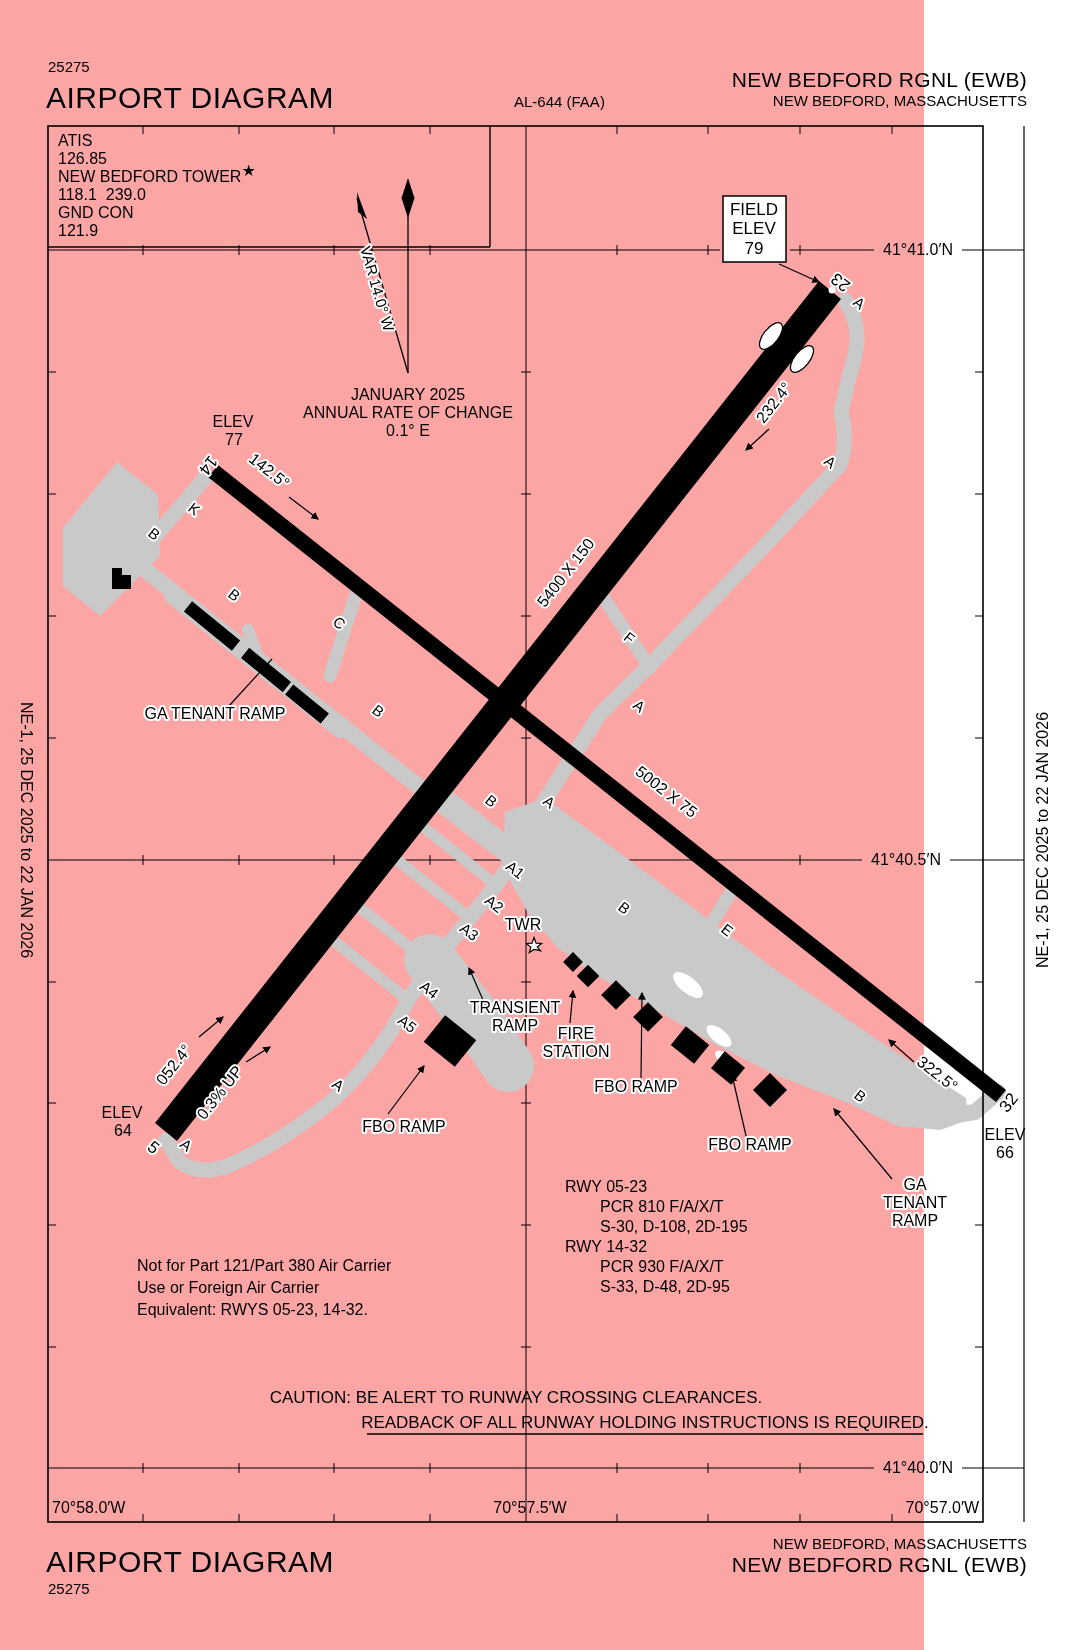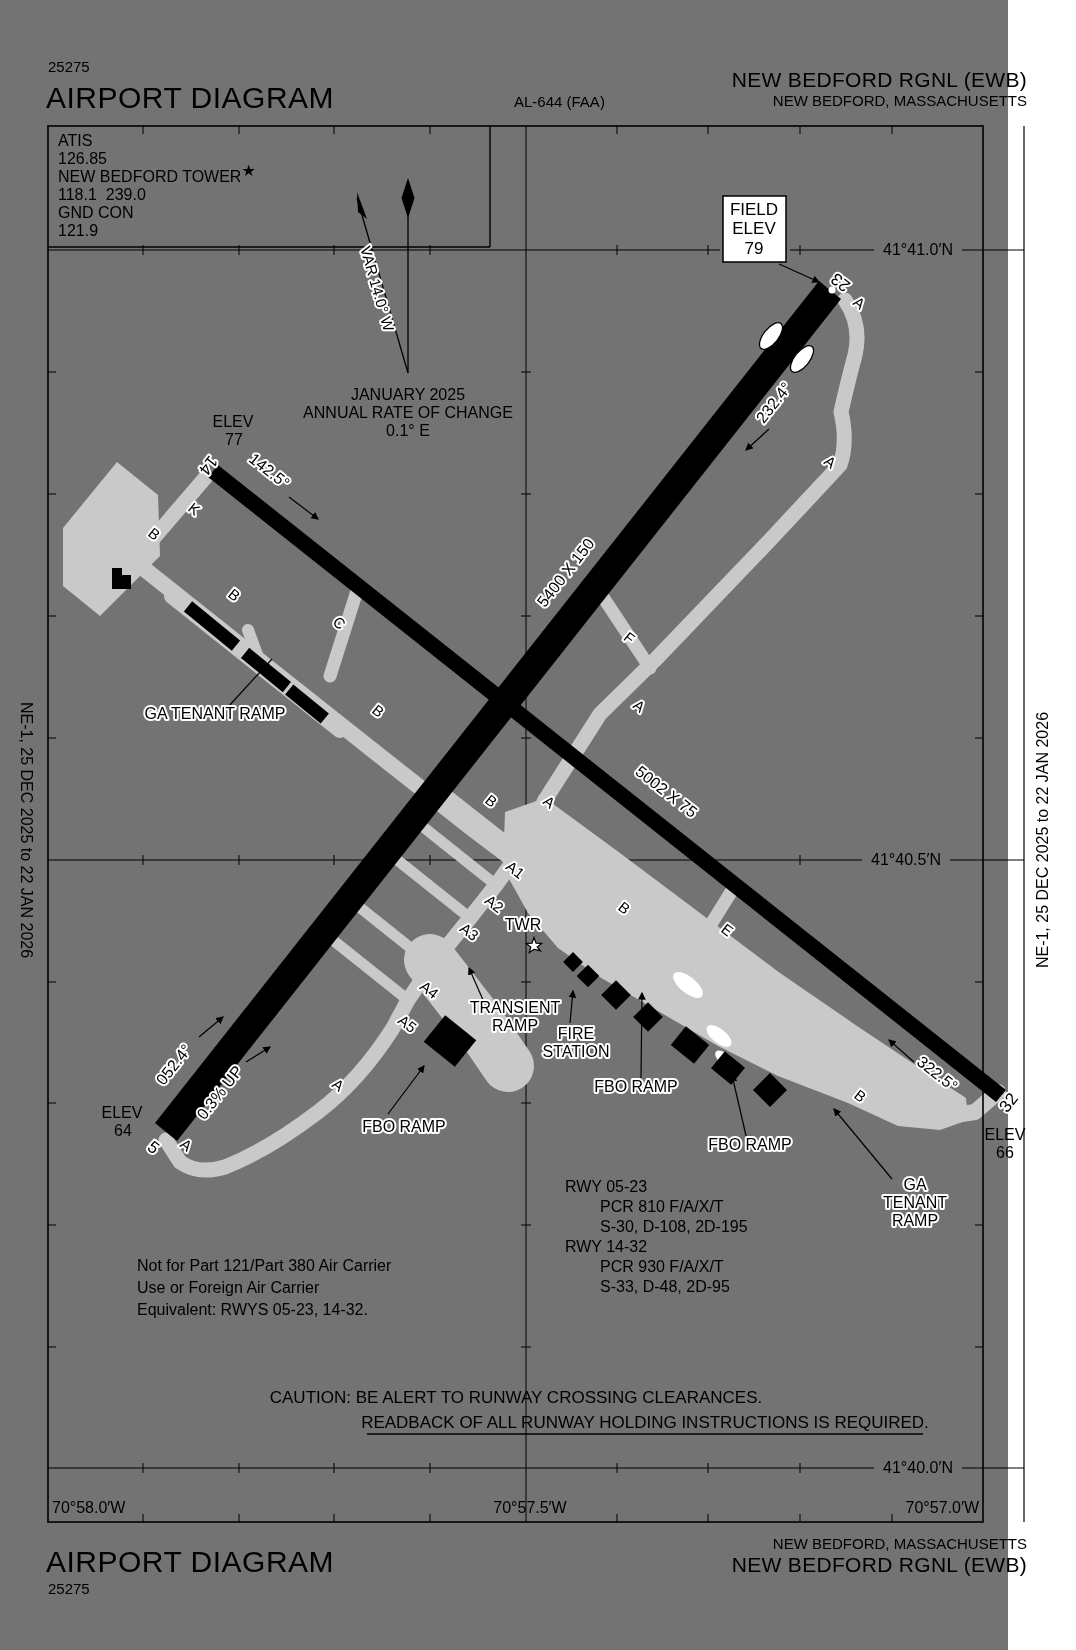--- a/index.html
+++ b/index.html
@@ -1,16 +1,16 @@
 <!DOCTYPE html>
 <html><head>
 <meta charset="utf-8">
 <style>
   html,body{margin:0;padding:0;background:#fff}
-  .page{position:relative;width:1008px;height:1650px;background:#737373}
+  .page{position:relative;width:924px;height:1650px;background:#fca5a5}
   svg{display:block}
   text{font-family:"Liberation Sans",sans-serif;fill:#000}
   .t15{font-size:15px}
   .t16{font-size:16px}
   .t17{font-size:17px}
   .t21{font-size:21px;letter-spacing:.3px}
   .t30{font-size:30px;letter-spacing:.5px}
   .mid{text-anchor:middle}
   .end{text-anchor:end}
   .halo{paint-order:stroke;stroke:#fff;stroke-width:4px;stroke-linejoin:round}

